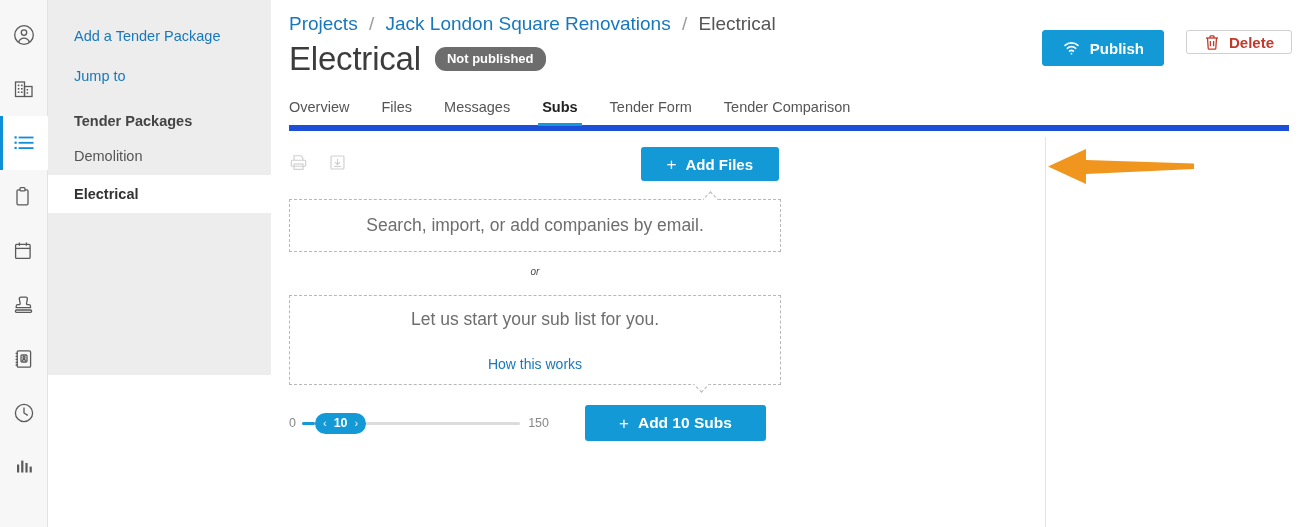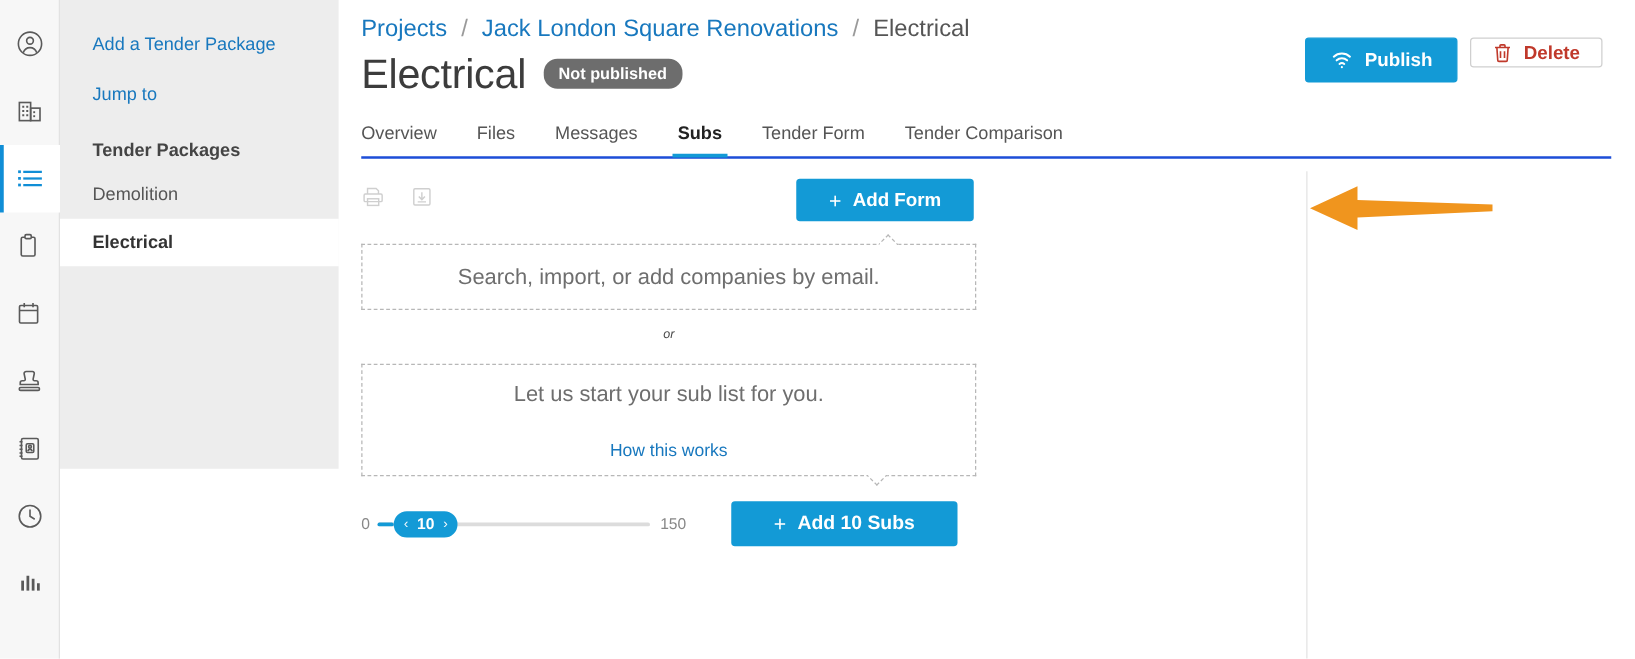--- a/index.html
+++ b/index.html
@@ -101,22 +101,22 @@
     color: #fff;
     font-size: 13px;
     font-weight: bold;
     border-radius: 11px;
     padding: 4px 12px 5px 12px;
     white-space: nowrap;
   }
 
   .header-actions {
     position: absolute;
-    right: 26px; top: 30px;
-    display: flex; gap: 10px; border-radius: 16px;
+    right: 16px; top: 30px;
+    display: flex; gap: 22px; border-radius: 16px;
   }
   .btn {
     display: inline-flex; align-items: center; justify-content: center;
     gap: 9px;
     font-size: 15px; font-weight: bold;
     border-radius: 3px;
     cursor: pointer;
     white-space: nowrap;
   }
   .btn-publish {
@@ -129,21 +129,21 @@
     border: 1px solid #cfcfcf;
     padding: 0 17px; height: 24px;
   }
 
   
   .tabs {
     margin-top: 22px;
     display: flex;
     align-items: flex-end;
     gap: 0;
-    border-bottom: 2px solid #1d4ed8;
+    border-bottom: 6px solid #1d4ed8;
     width: 1000px;
     position: relative;
   }
   .tab {
     font-size: 14.5px;
     color: #555;
     padding: 0 16px 10px 16px;
     cursor: pointer;
     position: relative;
     white-space: nowrap;
@@ -464,21 +464,21 @@
         <span class="tool-ico">
           <svg width="19" height="19" viewBox="0 0 20 20" fill="none" stroke="#cfcfcf" stroke-width="1.2">
             <rect x="3.2" y="3.2" width="13.6" height="13.6" rx="1"></rect>
             <path d="M10 6v6.2M7.4 9.6L10 12.3l2.6-2.7"></path>
             <path d="M6.5 14.2h7"></path>
           </svg>
         </span>
 
         <div class="btn-addsubs">
           <span class="plus">+</span>
-          <span>Add Form</span>
+          <span>Add Files</span>
         </div>
       </div>
 
       <div class="dashbox dashbox-1">
         <div class="notch-up"></div>
         <div class="dash-text">Search, import, or add companies by email.</div>
       </div>
 
       <div class="or-row">or</div>
 

